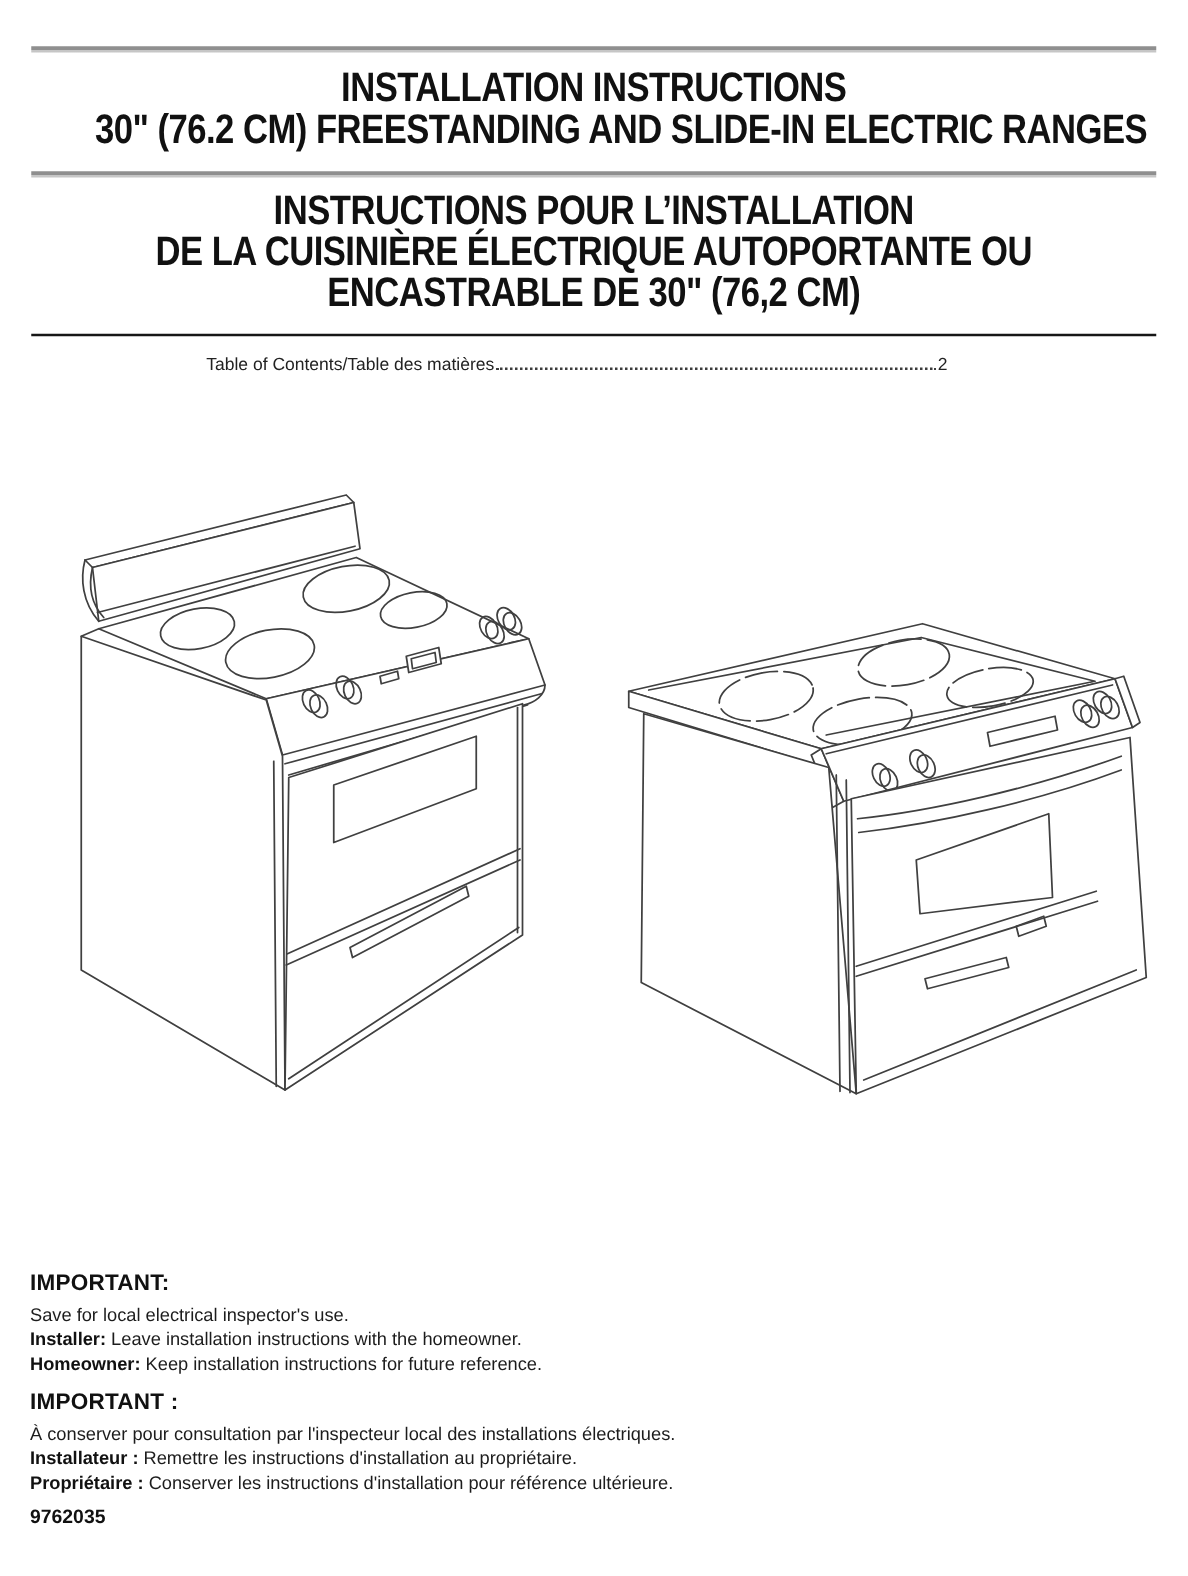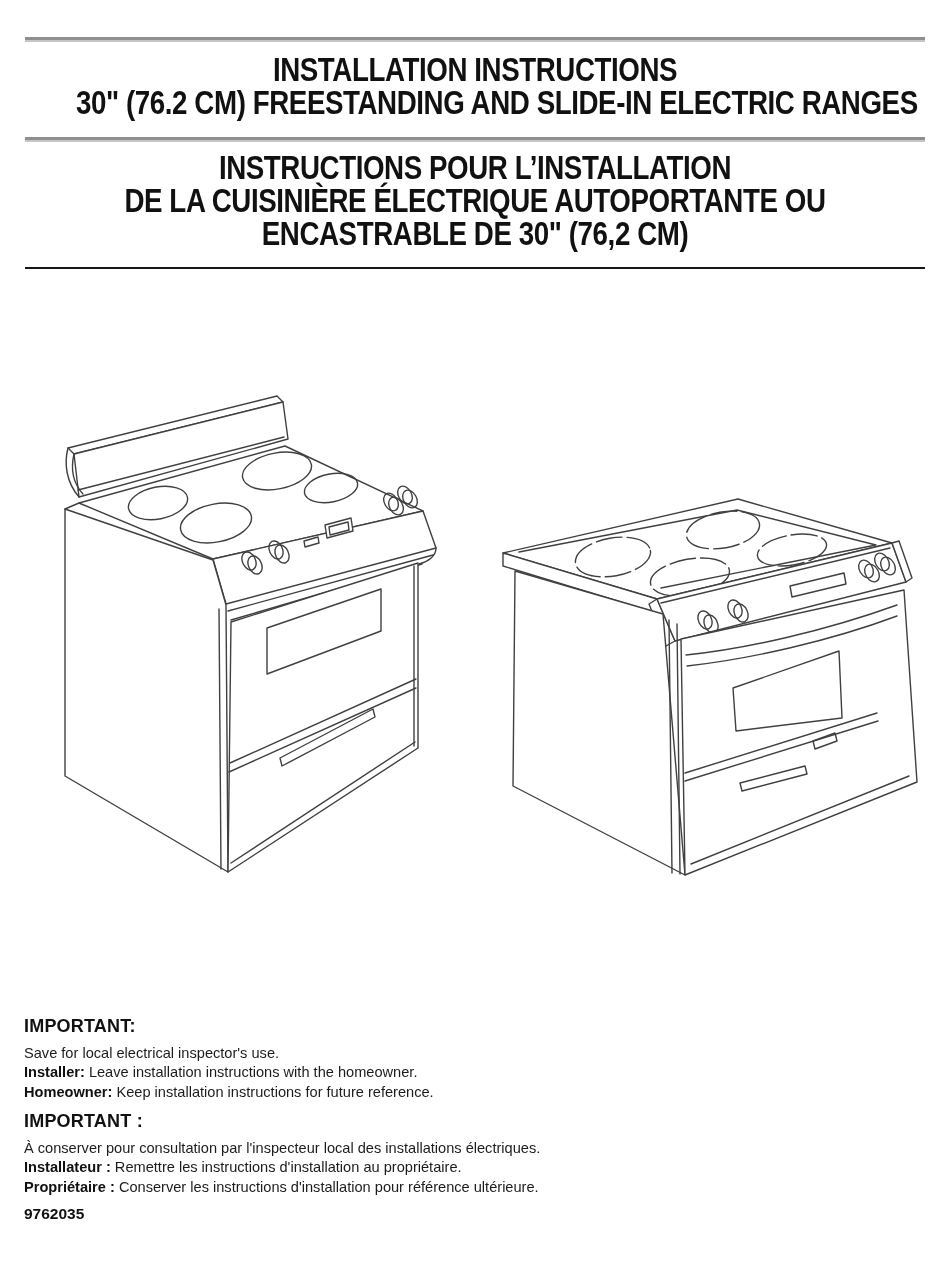--- a/index.html
+++ b/index.html
@@ -62,20 +62,25 @@
   <div class="rule rule-gray" style="top:137px"></div>
 
   <h2 class="doc-title title-fr">
     <span class="tline">INSTRUCTIONS POUR L’INSTALLATION</span>
     <span class="tline">DE LA CUISINIÈRE ÉLECTRIQUE AUTOPORTANTE OU</span>
     <span class="tline">ENCASTRABLE DE 30" (76,2 CM)</span>
   </h2>
 
   <div class="rule rule-black" style="top:267px"></div>
 
+  <div class="toc-row">
+    <span class="toc-label">Table of Contents/Table des matières</span>
+    <span class="toc-dots"></span>
+    <span class="toc-page">2</span>
+  </div>
 
   <svg class="fig fig-left" width="430" height="490" viewBox="0 0 430 490">
     <g>
       <path class="face" d="M13,57 L222,5 L228,11 L19,63 Z"></path>
       <path class="face" d="M19,63 L228,11 L233,48 L24,106 Z"></path>
       <path d="M13,57 C9,72 11,91 24,106"></path>
       <path d="M19,63 C16,76 17,91 28,103"></path>
       <path d="M23,99 L229,46"></path>
     </g>
     <g>

